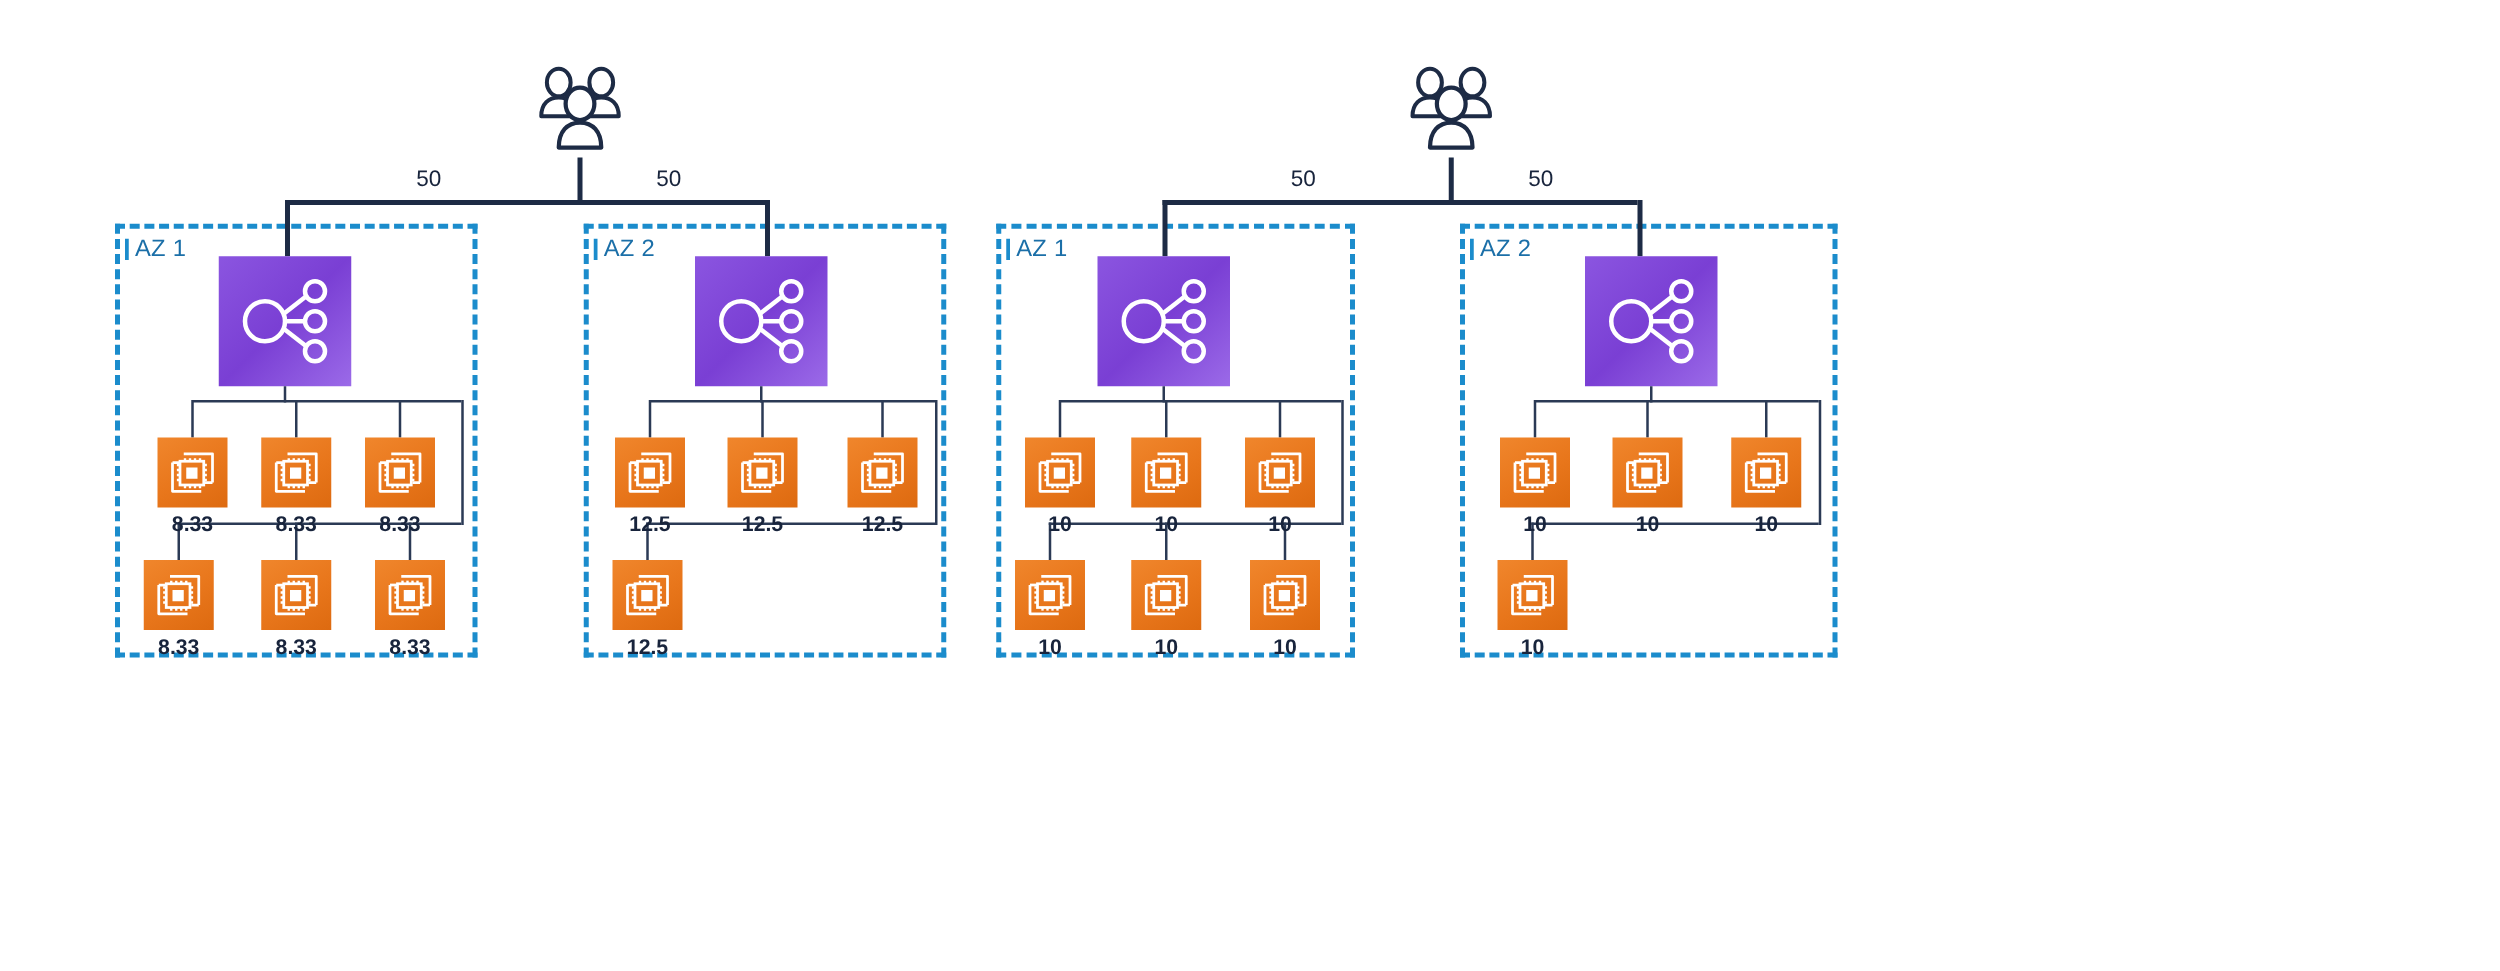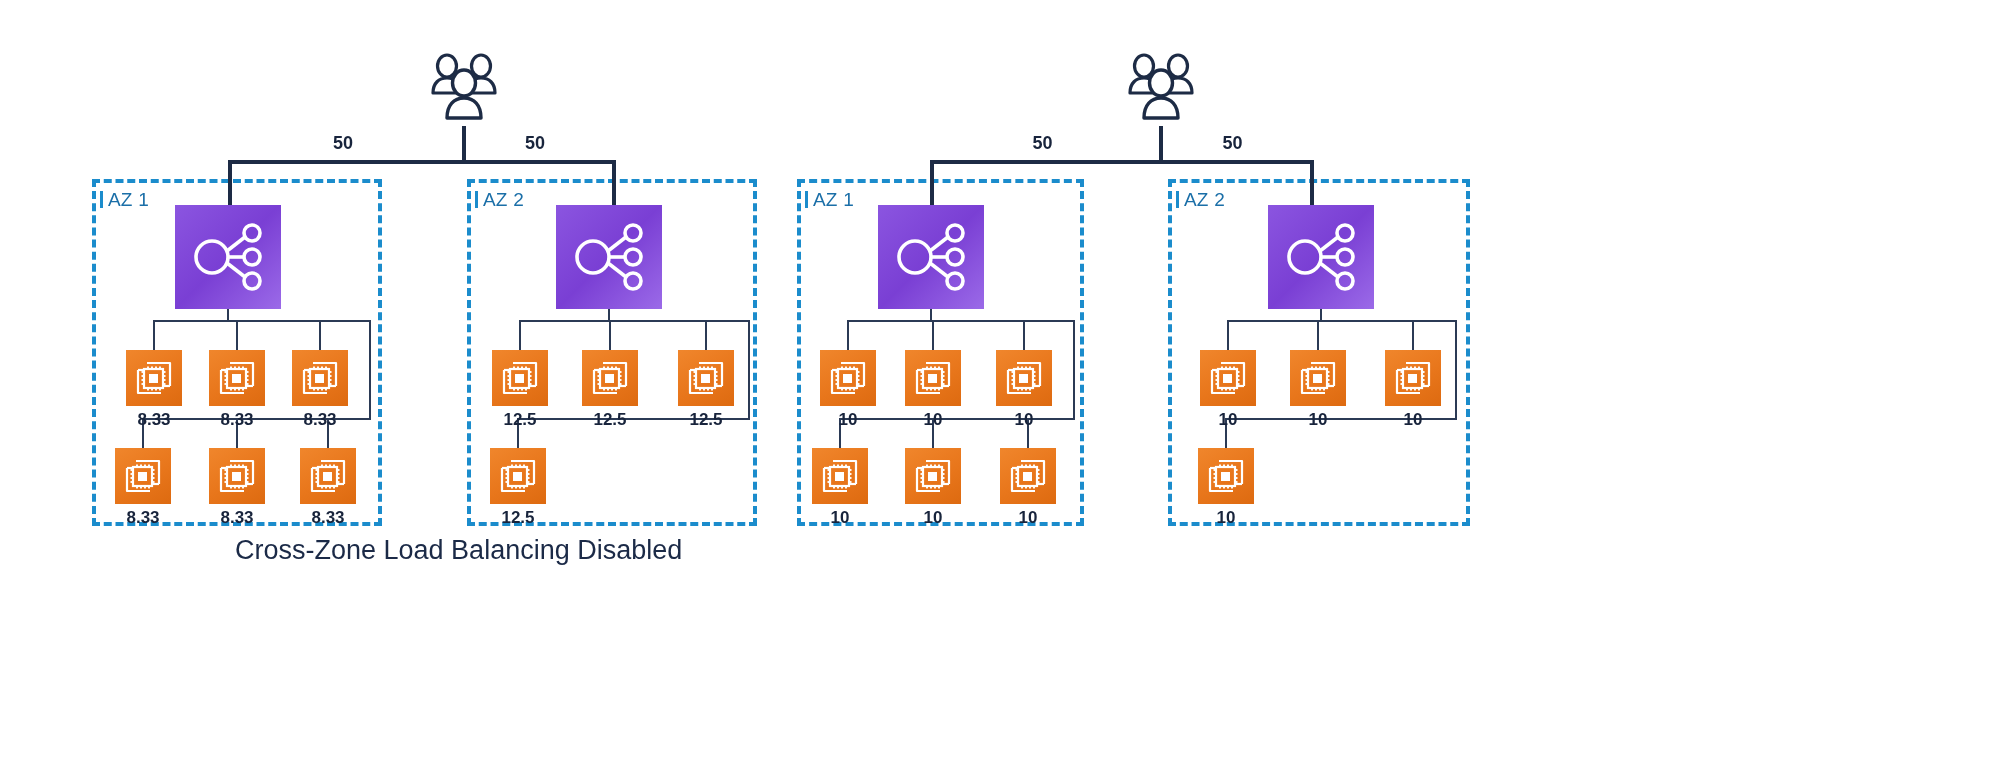--- a/index.html
+++ b/index.html
@@ -95,21 +95,21 @@
     background: #1d2b45;
   }
   .lineh { height: 4px; }
   .linev { width: 4px; }
   .lineh.thin { height: 2px; background: #2b3a55; }
   .linev.thin { width: 2px; background: #2b3a55; }
 
   .edge-label {
     position: absolute;
     font-size: 18px;
-    font-weight: bold;
+    font-weight: normal;
     color: #18243c;
     white-space: nowrap;
     font-family: "Liberation Sans", sans-serif;
   }
 
   
   .caption {
     position: absolute;
     font-size: 27px;
     color: #1b2a47;
@@ -466,21 +466,20 @@
     <line x1="7.5" y1="22" x2="10" y2="22"></line>
     <line x1="7.5" y1="26" x2="10" y2="26"></line>
     <line x1="29" y1="14" x2="31.5" y2="14"></line>
     <line x1="29" y1="18" x2="31.5" y2="18"></line>
     <line x1="29" y1="22" x2="31.5" y2="22"></line>
     <line x1="29" y1="26" x2="31.5" y2="26"></line>
   </g>
 </svg>
     </div>
     <div class="ec2-weight" style="left: 478px; top: 508px; width: 80px;">12.5</div>
-    <div class="caption" style="left: 235px; top: 535px; width: 390px;">Cross-Zone Load Balancing Disabled</div>
     <div class="users-icon" style="left: 1122px; top: 52px;">
 <svg width="78" height="78" viewBox="0 0 78 78" fill="none" xmlns="http://www.w3.org/2000/svg">
   <ellipse cx="22" cy="14" rx="9.5" ry="11" stroke="#1d2b45" stroke-width="3.2"></ellipse>
   <path d="M8 41 C8 31 14 26 22 26 C30 26 36 31 36 41 Z" stroke="#1d2b45" stroke-width="3.2" stroke-linejoin="round"></path>
   <ellipse cx="56" cy="14" rx="9.5" ry="11" stroke="#1d2b45" stroke-width="3.2"></ellipse>
   <path d="M42 41 C42 31 48 26 56 26 C64 26 70 31 70 41 Z" stroke="#1d2b45" stroke-width="3.2" stroke-linejoin="round"></path>
   <ellipse cx="39" cy="31" rx="11.5" ry="13" fill="#ffffff" stroke="#1d2b45" stroke-width="3.4"></ellipse>
   <path d="M22 66 C22 53 29 46 39 46 C49 46 56 53 56 66 Z" fill="#ffffff" stroke="#1d2b45" stroke-width="3.4" stroke-linejoin="round"></path>
 </svg></div>
     <div class="linev" style="left: 1159px; top: 126px; height: 38px;"></div>

